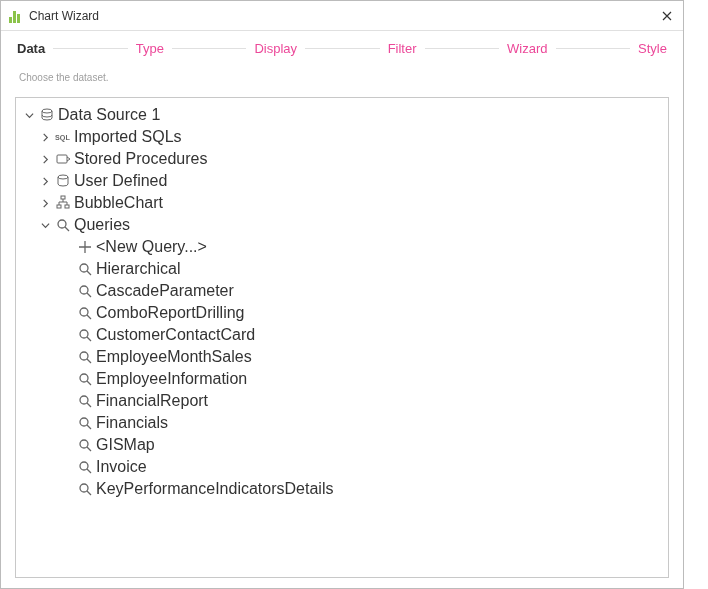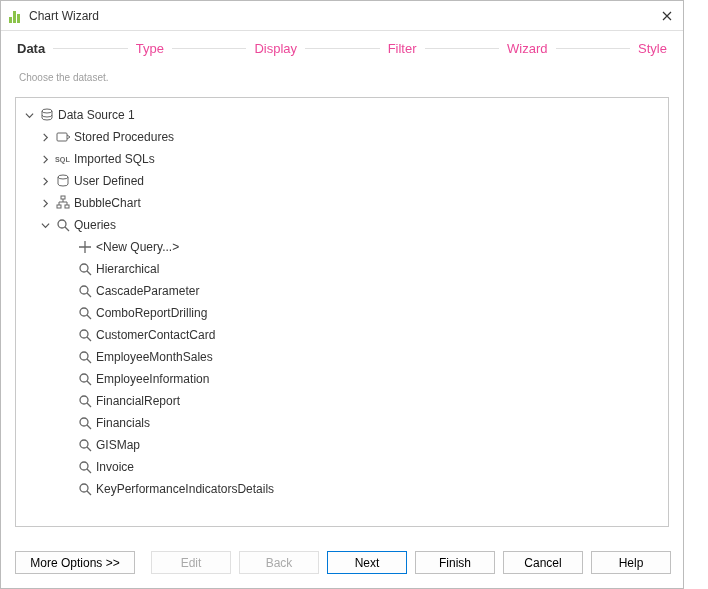--- a/index.html
+++ b/index.html
@@ -20,21 +20,21 @@
 .tree-container { flex:1; border: 1px solid #c8c8c8; padding: 6px 0; overflow-y: scroll; position: relative; }
 .tree-container::-webkit-scrollbar { width: 17px; }
 .tree-container::-webkit-scrollbar-track { background: #f0f0f0; }
 .tree-container::-webkit-scrollbar-thumb { background: #c0c0c0; }
 .tree-container::-webkit-scrollbar-button:single-button { background: #f0f0f0; height: 17px; display:block; }
 .node { display: flex; align-items: center; height: 22px; padding-left: 6px; cursor: default; }
 .toggle { width: 14px; height: 14px; display:flex; align-items:center; justify-content:center; color:#555; }
 .toggle svg { width:9px; height:9px; }
 .spacer { width: 14px; display:inline-block; }
 .node-icon { width: 16px; height: 16px; display:flex; align-items:center; justify-content:center; margin: 0 3px; }
-.node-label { font-size: 12px; color: #333; }
+.node-label { font-size: 16px; color: #333; }
 .depth-0 { padding-left: 6px; }
 .depth-1 { padding-left: 22px; }
 .depth-2 { padding-left: 44px; }
 .footer { padding: 14px; display:flex; gap: 8px; align-items:center; }
 .footer .gap { flex:1; }
 .btn { min-width: 80px; height: 23px; border: 1px solid #c0c0c0; background: #fdfdfd; font-size: 12px; padding: 0 10px; cursor:pointer; }
 .btn.more { min-width: 120px; }
 .btn.disabled { color: #aaa; border-color: #e0e0e0; cursor: default; }
 .btn.primary { border: 1px solid #0078d7; color: #000; }
 .sql-text { font-size: 9px; font-weight: bold; fill: #666; }
@@ -93,40 +93,40 @@
         <span class="node-label">Data Source 1</span>
       </div>
 
       <div class="node depth-1">
         <span class="toggle">
             <svg viewBox="0 0 10 10">
               <path d="M3 1 L7 5 L3 9" fill="none" stroke="#555" stroke-width="1.3"></path>
             </svg>
           </span>
         <span class="node-icon">
+            <svg viewBox="0 0 20 16">
+              <text x="0" y="11" class="sql-text">SQL</text>
+            </svg>
+          </span>
+        <span class="node-label">Imported SQLs</span>
+      </div>
+
+      <div class="node depth-1">
+        <span class="toggle">
+            <svg viewBox="0 0 10 10">
+              <path d="M3 1 L7 5 L3 9" fill="none" stroke="#555" stroke-width="1.3"></path>
+            </svg>
+          </span>
+        <span class="node-icon">
             <svg viewBox="0 0 16 16">
               <rect x="2" y="4" width="10" height="8" rx="1" fill="none" stroke="#666"></rect>
               <path d="M12 6 l3 2 l-3 2" fill="none" stroke="#666"></path>
             </svg>
           </span>
         <span class="node-label">Stored Procedures</span>
-      </div>
-
-      <div class="node depth-1">
-        <span class="toggle">
-            <svg viewBox="0 0 10 10">
-              <path d="M3 1 L7 5 L3 9" fill="none" stroke="#555" stroke-width="1.3"></path>
-            </svg>
-          </span>
-        <span class="node-icon">
-            <svg viewBox="0 0 20 16">
-              <text x="0" y="11" class="sql-text">SQL</text>
-            </svg>
-          </span>
-        <span class="node-label">Imported SQLs</span>
       </div>
 
       <div class="node depth-1">
         <span class="toggle">
             <svg viewBox="0 0 10 10">
               <path d="M3 1 L7 5 L3 9" fill="none" stroke="#555" stroke-width="1.3"></path>
             </svg>
           </span>
         <span class="node-icon">
             <svg viewBox="0 0 16 16">
@@ -287,24 +287,14 @@
                 <path d="M10 10 l4 4" stroke="#666" stroke-width="1.3"></path>
               </svg>
             </span>
             <span class="node-label">KeyPerformanceIndicatorsDetails</span>
           </div>
         </div>
 
     </div>
   </div>
 
-  <div class="footer">
-    <button class="btn more">More Options &gt;&gt;</button>
-    <div class="gap"></div>
-    <button class="btn disabled">Edit</button>
-    <button class="btn disabled">Back</button>
-    <button class="btn primary">Next</button>
-    <button class="btn">Finish</button>
-    <button class="btn">Cancel</button>
-    <button class="btn">Help</button>
-  </div>
 
 </div>
 
 </body></html>

